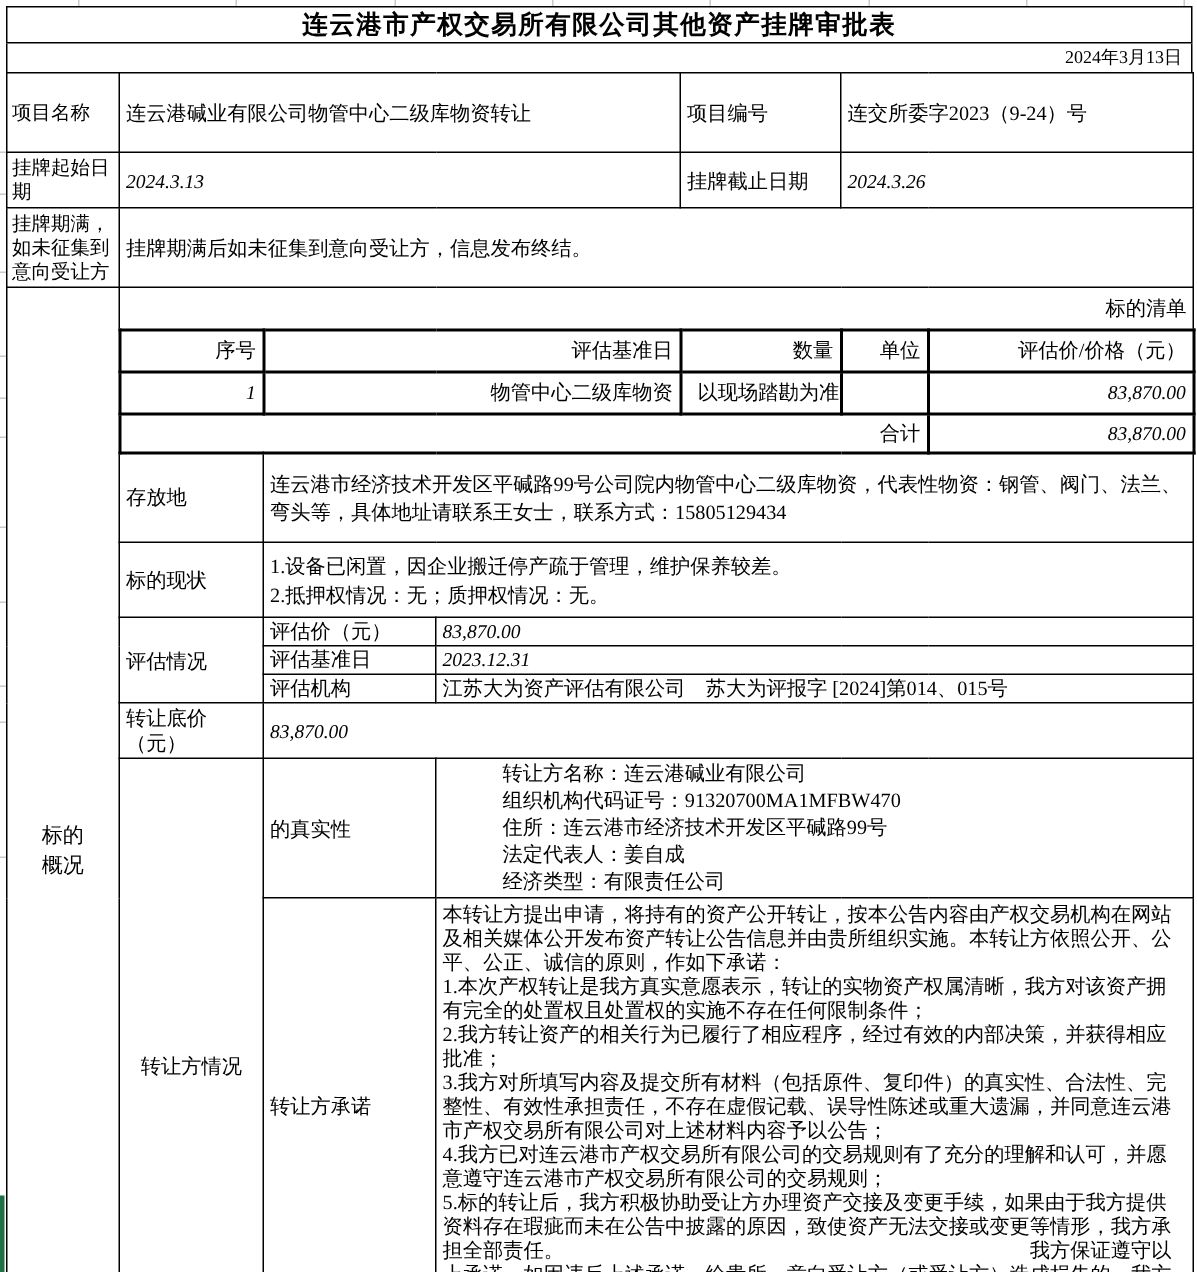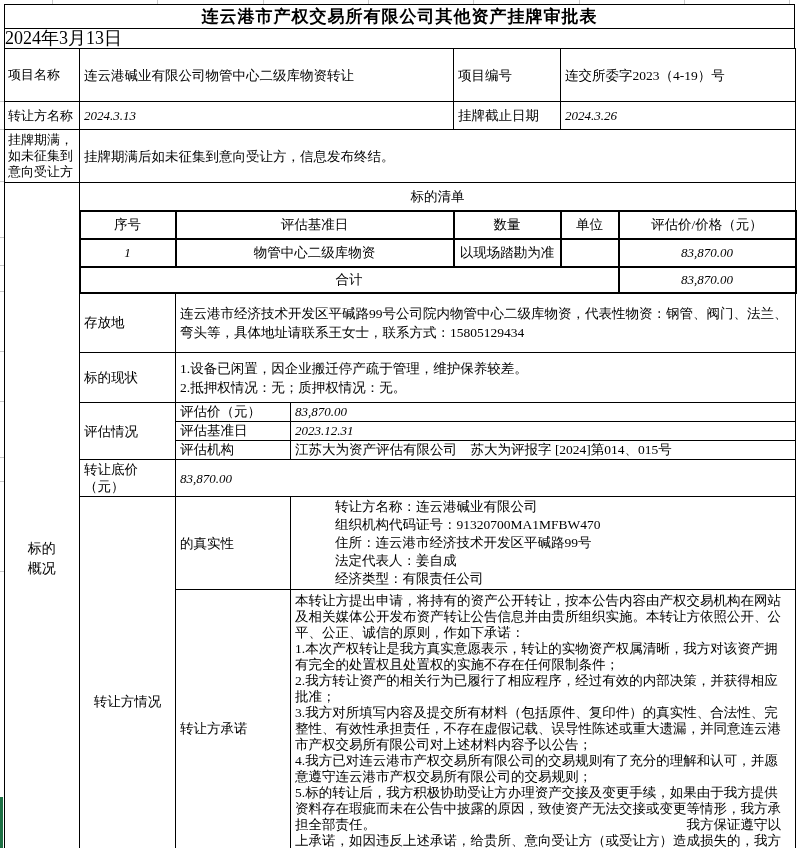--- a/index.html
+++ b/index.html
@@ -10,27 +10,27 @@
   
   .vtick { position:absolute; top:0; width:1px; height:4px; background:#c9c9c9; }
   .hstub { position:absolute; left:0; width:4px; height:1px; background:#c9c9c9; }
   .green-bar { position:absolute; left:0; top:797px; width:3px; height:51px; background:#1e7145; }
 
   #sheet { position:absolute; left:4px; top:4px; width:791px; }
 
   .title-box { border:1px solid #000; height:25px; line-height:23px; text-align:center;
                font-size:17px; font-weight:bold; letter-spacing:1px; }
   .date-row  { border-left:1px solid #000; border-right:1px solid #000; height:19px;
-               line-height:18px; text-align:left; padding-right:6px; font-size:18px; }
+               line-height:18px; text-align:right; padding-right:6px; font-size:12px; }
 
   table { border-collapse:collapse; table-layout:fixed; width:791px; }
   td { border:1px solid #000; padding:1px 4px; font-size:13.5px; line-height:17px;
        vertical-align:middle; overflow:hidden; word-break:break-all; }
   td.thick { border-width:2px; }
-  .center { text-align:center; }
+  .center { text-align:right; }
   .pre { white-space:pre-wrap; }
   .label-c1 { font-size:13px; line-height:16px; padding:2px 3px; }
   .num { font-size:13px;font-style:italic; }
   .vlabel { text-align:center; white-space:pre-line; font-size:14px; line-height:20px;
             padding-top:70px; }
   .transferor-label { text-align:center; padding-top:40px; font-size:13.5px; }
   .small-lh { line-height:16px; }
   .basic-lines { line-height:18px;padding-left:44px; }
   .storage-text { line-height:19px; }
 </style>
@@ -74,25 +74,25 @@
           <col style="width:107px">
           <col style="width:58px">
         <col style="width:177px">
       </colgroup>
 
       <tbody>
           <tr style="height:53px">
         <td class="label-c1">项目名称</td>
         <td colspan="3">连云港碱业有限公司物管中心二级库物资转让</td>
         <td>项目编号</td>
-        <td colspan="2">连交所委字2023（4-19）号</td>
+        <td colspan="2">连交所委字2023（9-24）号</td>
       </tr>
 
       <tr style="height:28px">
-        <td class="label-c1">转让方名称</td>
+        <td class="label-c1">挂牌起始日期</td>
         <td colspan="3" class="num">2024.3.13</td>
         <td>挂牌截止日期</td>
         <td colspan="2" class="num">2024.3.26</td>
       </tr>
 
       <tr style="height:52px">
         <td class="label-c1">挂牌期满，如未征集到意向受让方</td>
         <td colspan="6">挂牌期满后如未征集到意向受让方，信息发布终结。</td>
       </tr>
 

